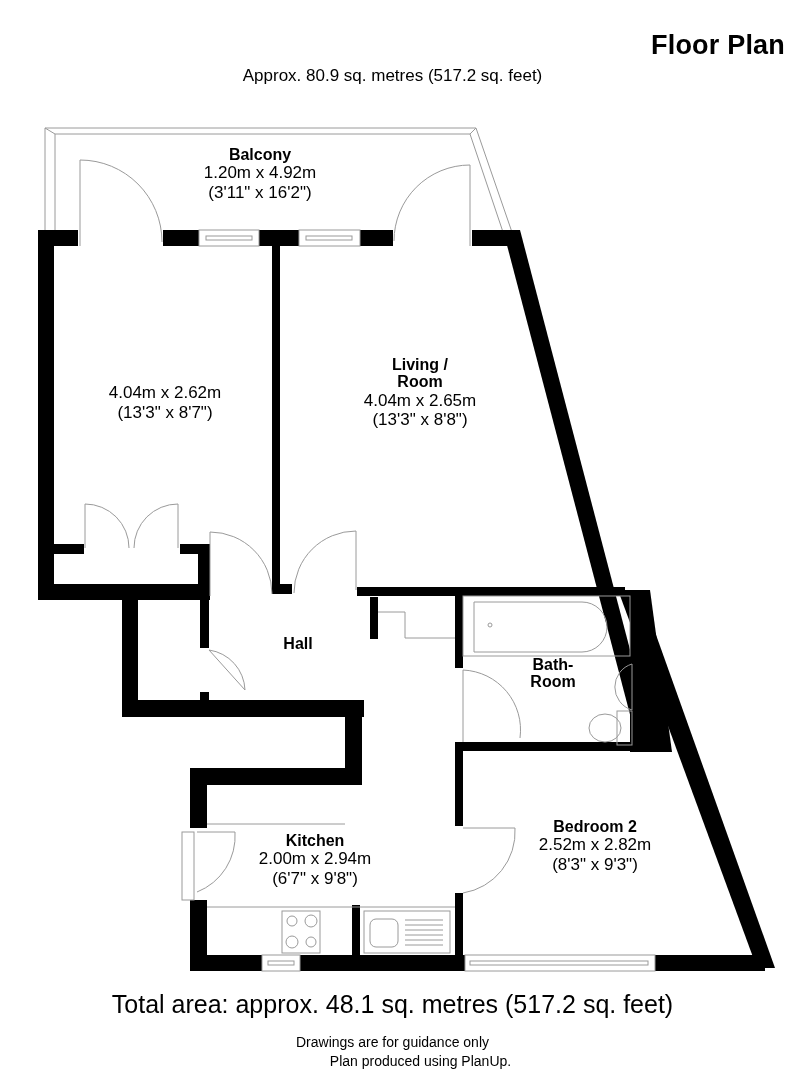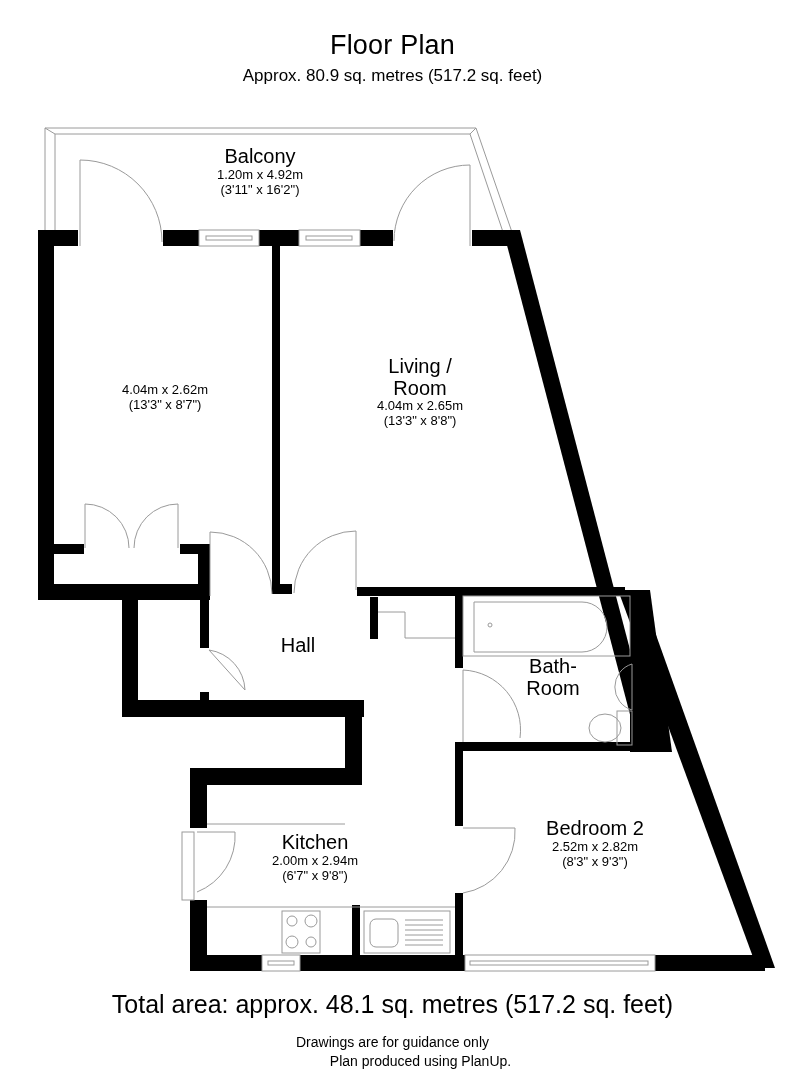--- a/index.html
+++ b/index.html
@@ -1,22 +1,22 @@
 <!DOCTYPE html>
 <html><head>
 <meta charset="utf-8">
 <style>
   html, body { margin: 0; padding: 0; background: #ffffff; }
   body { width: 785px; height: 1080px; position: relative; overflow: hidden; font-family: "Liberation Sans", sans-serif; color: #000; }
-  .title { position: absolute; left: 0; width: 785px; top: 30px; text-align: center; font-weight: normal; font-size: 27px; letter-spacing: 0.2px; }
+  .title { position: absolute; left: 0; width: 785px; top: 30px; text-align: right; font-weight: bold; font-size: 27px; letter-spacing: 0.2px; }
   .subtitle { position: absolute; left: 0; width: 785px; top: 66px; text-align: center; font-size: 17px; }
   svg.plan { position: absolute; left: 0; top: 0; }
   .lbl { position: absolute; text-align: center; line-height: 1.08; }
-  .lbl .name { font-weight: normal; font-size: 20px; display: block; }
-  .lbl .dim { font-size: 13px; display: block; line-height: 1.15; }
+  .lbl .name { font-weight: bold; font-size: 16px; display: block; }
+  .lbl .dim { font-size: 17px; display: block; line-height: 1.15; }
   .total { position: absolute; left: 0; width: 785px; top: 990px; text-align: center; font-size: 25px; }
   .note { position: absolute; left: 0; width: 785px; text-align: center; font-size: 14px; }
 </style>
 </head>
 <body>
 
 <div class="title">Floor Plan</div>
 <div class="subtitle">Approx. 80.9 sq. metres (517.2 sq. feet)</div>
 
 <svg class="plan" width="785" height="1080" viewBox="0 0 785 1080" xmlns="http://www.w3.org/2000/svg">

